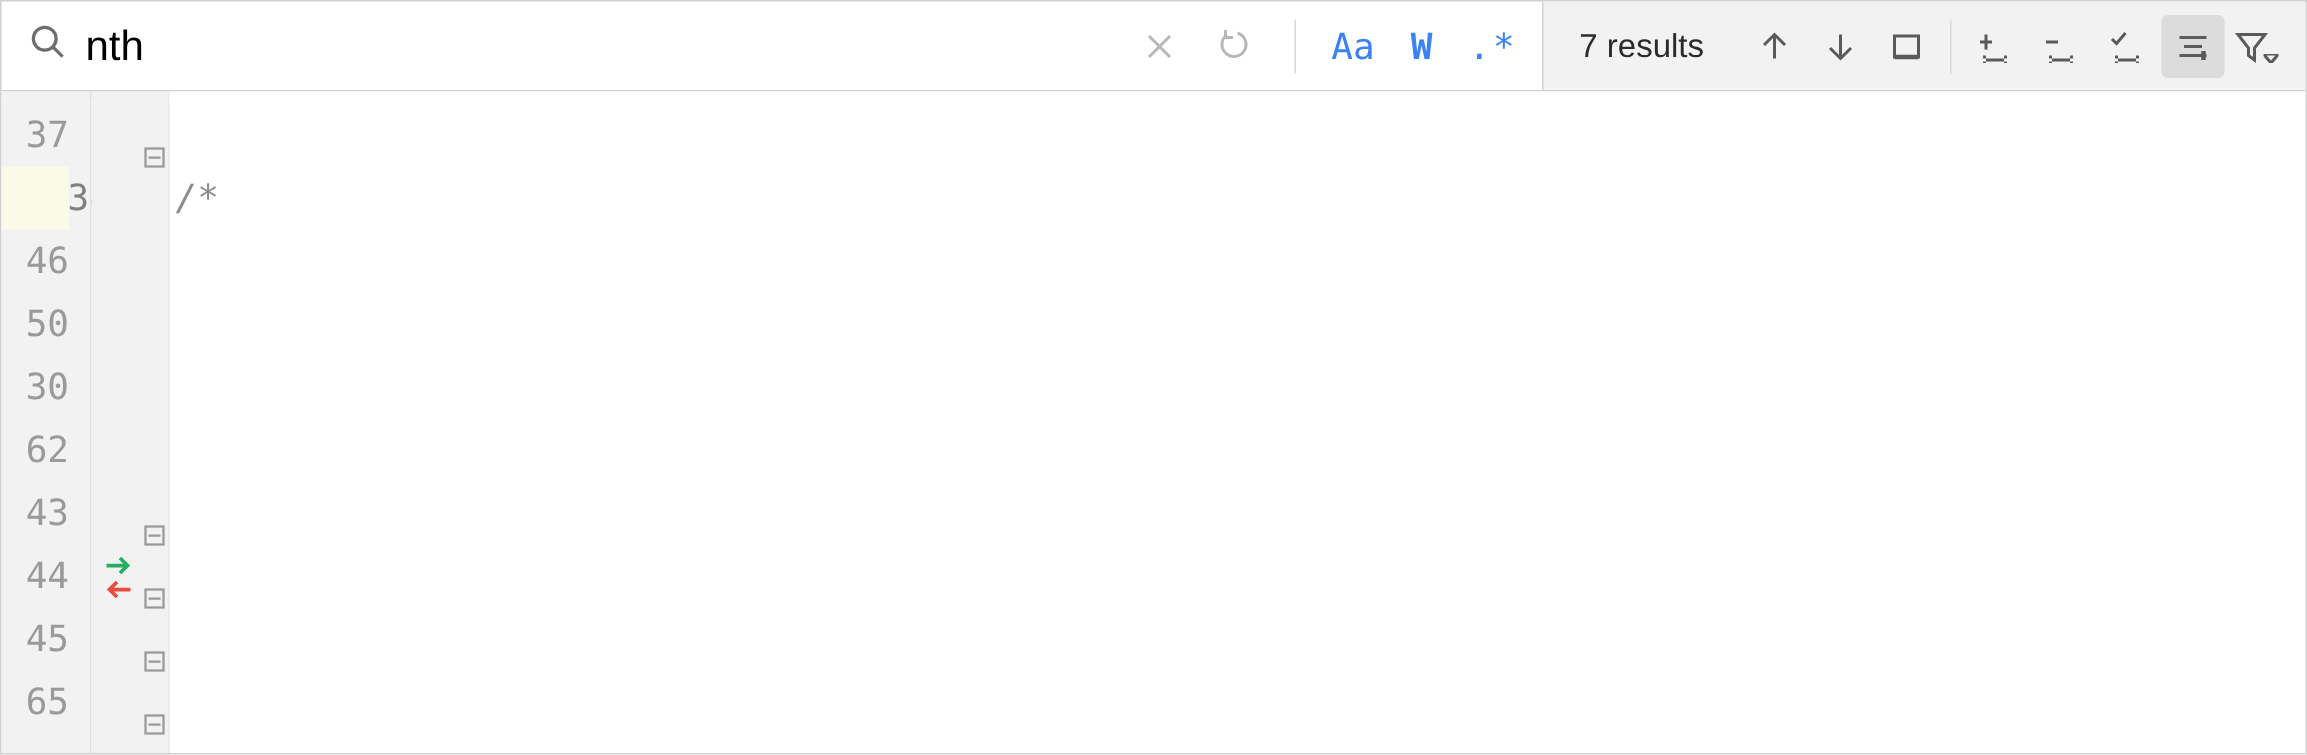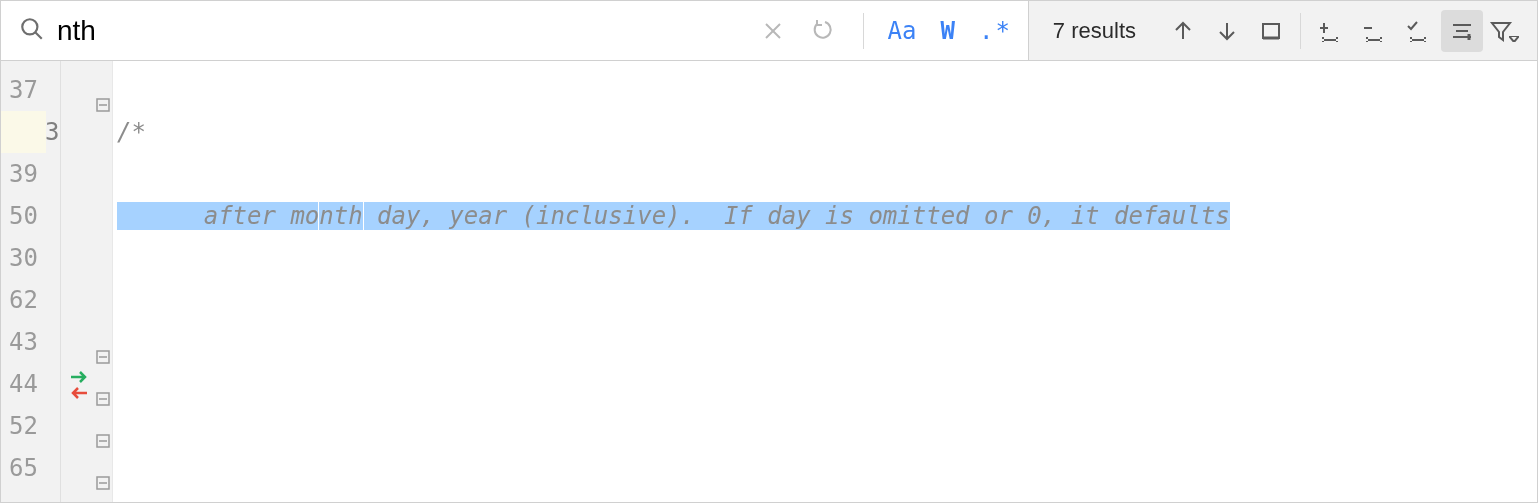--- a/index.html
+++ b/index.html
@@ -25,21 +25,21 @@
   .rb.active { background: #dcdcdc; }
 
   
   .trimline { height: 8px; display:flex; }
   .trimline .g1 { width: 60px; background:#f2f2f2; border-right:1px solid #e0e0e0;}
   .trimline .g2 { width: 52px; background:#f2f2f2; border-right:1px solid #e8e8e8;}
   .trimline .g3 { flex:1; background:#fff; }
 
   
   .editor { display: flex; height: calc(100% - 68px); font-family: "Menlo","Consolas","DejaVu Sans Mono",monospace; font-size: 24px; line-height: 42px; }
-  .gutter-nums { width: 60px; background: #f2f2f2; border-right: 1px solid #e0e0e0; text-align: center; color: #9a9a9a; padding-right: 14px; }
+  .gutter-nums { width: 60px; background: #f2f2f2; border-right: 1px solid #e0e0e0; text-align: right; color: #9a9a9a; padding-right: 14px; }
   .gutter-nums .ln { height: 42px; }
   .gutter-nums .hl { background: #fbf9e8; color: #808080; padding-left: 44px; }
   .gutter-icons { width: 52px; background: #f2f2f2; border-right: 1px solid #e8e8e8; position: relative; }
   .fold { position: absolute; right: 2px; width: 14px; height: 14px; }
   .fold svg { width:14px; height:14px; stroke:#9a9a9a; fill:none; stroke-width:1.5;}
   .diffarrows { position:absolute; left:6px; width:24px; height:32px; }
   .code { flex: 1; position: relative; white-space: pre; overflow: hidden; }
   .codeline { height: 42px; padding-left: 4px; position: relative; }
   .codeline.hl-row { background: #fdfbec; }
   .sel { background: #a6d2ff; display:inline; }
@@ -147,27 +147,27 @@
 <div class="trimline">
   <div class="g1"></div>
     <div class="g2"></div>
     <div class="g3"></div>
 </div>
 
 <div class="editor">
   <div class="gutter-nums">
       <div class="ln">37</div>
       <div class="ln hl">38</div>
-      <div class="ln">39</div>
+      <div class="ln">46</div>
       <div class="ln">50</div>
       <div class="ln">30</div>
       <div class="ln">62</div>
       <div class="ln">43</div>
       <div class="ln">44</div>
-      <div class="ln">52</div>
+      <div class="ln">45</div>
       <div class="ln">65</div>
     </div>
   <div class="gutter-icons">
     <span class="fold" style="top:14px"><svg viewBox="0 0 14 14">
           <rect x="1" y="1" width="12" height="12"></rect>
           <line x1="3" y1="7" x2="11" y2="7"></line>
         </svg></span>
     <span class="fold" style="top:266px"><svg viewBox="0 0 14 14">
           <rect x="1" y="1" width="12" height="12"></rect>
           <line x1="3" y1="7" x2="11" y2="7"></line>
@@ -186,20 +186,19 @@
           <rect x="1" y="1" width="12" height="12"></rect>
           <line x1="3" y1="7" x2="11" y2="7"></line>
         </svg></span>
     <span class="fold" style="top:392px"><svg viewBox="0 0 14 14">
           <rect x="1" y="1" width="12" height="12"></rect>
           <line x1="3" y1="7" x2="11" y2="7"></line>
         </svg></span>
   </div>
   <div class="code">
 <div class="codeline"><span class="cmt">/*</span></div>
-<div class="codeline"><span class="sel"><span class="cmt">      after mo</span><span class="cmt box">nth</span><span class="cmt"> day, year (inclusive).  If day is omitted or 0, it defaults</span></span></div>
 
 
 
 
 
   </div>
 </div>
 
 </body></html>

